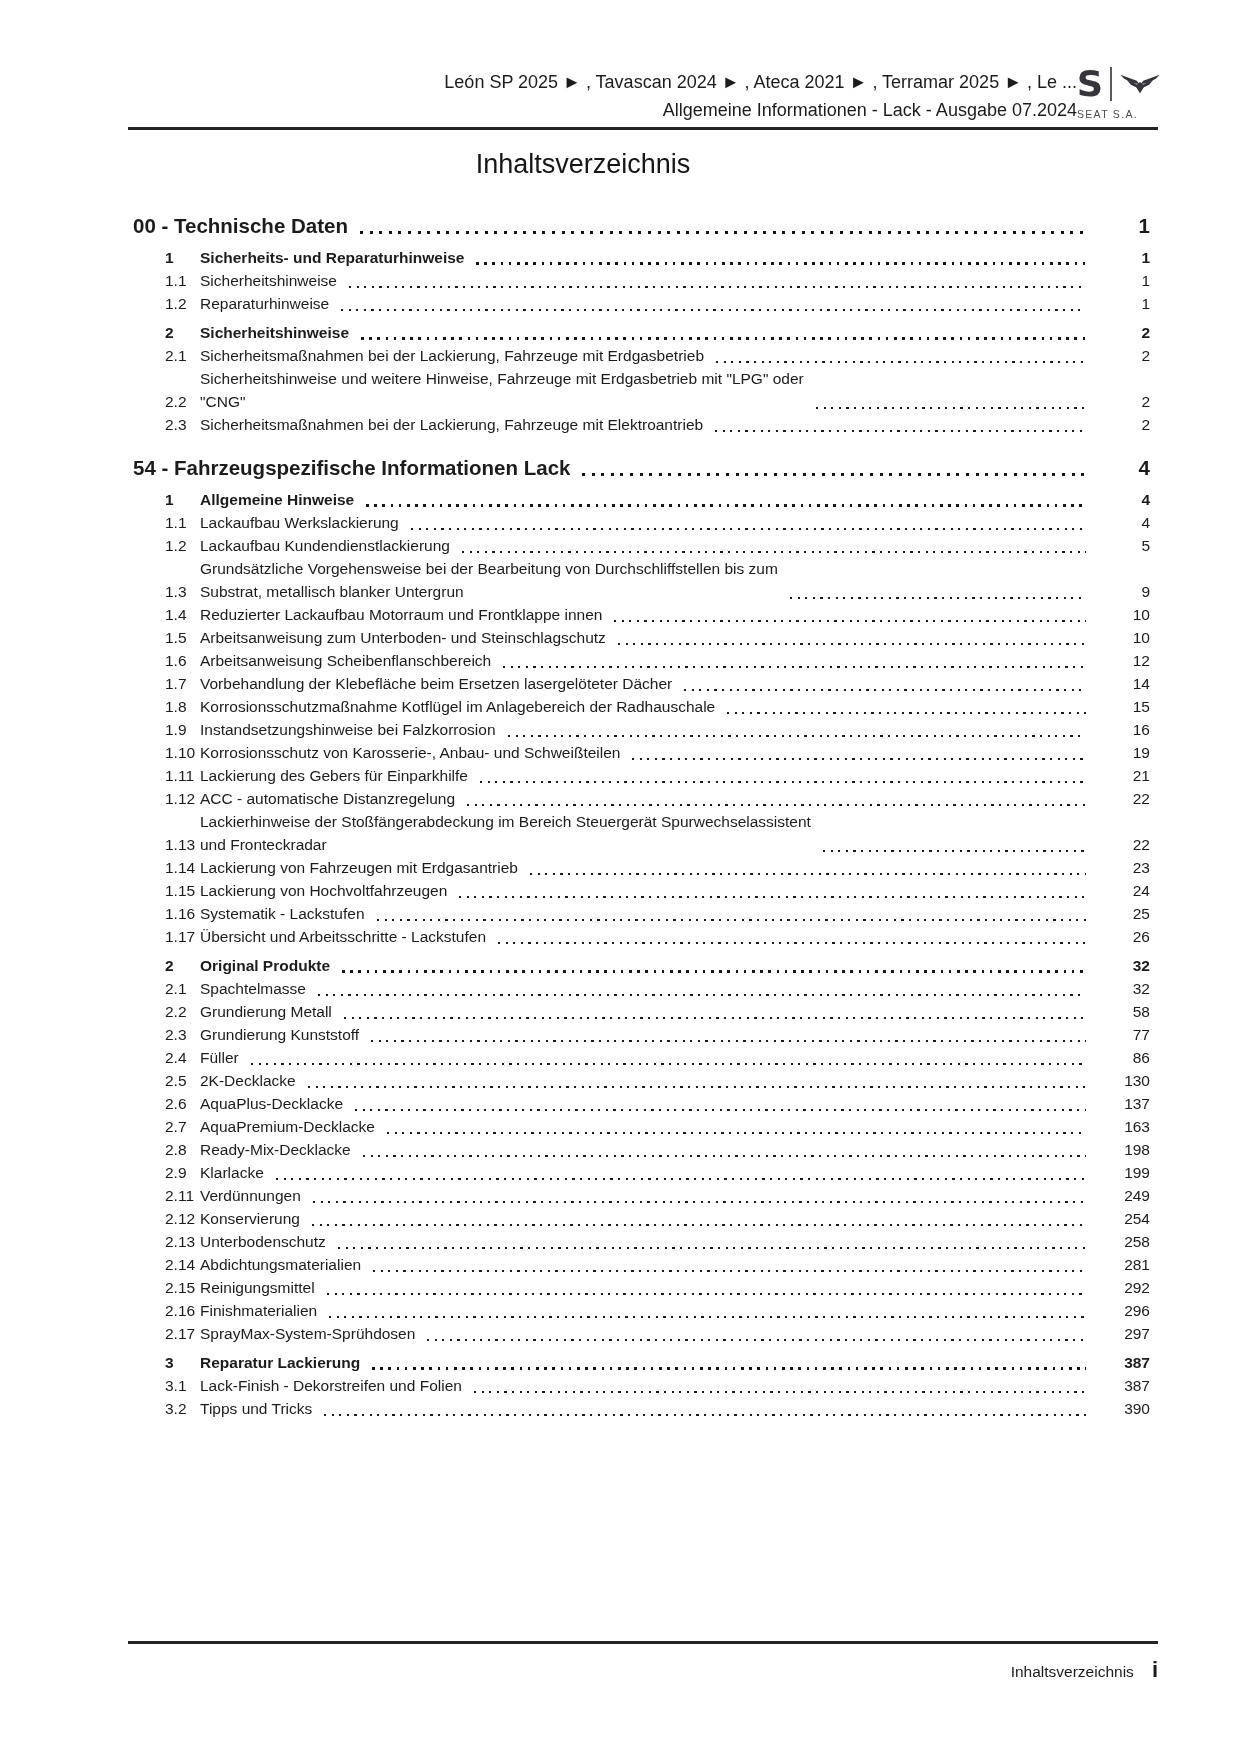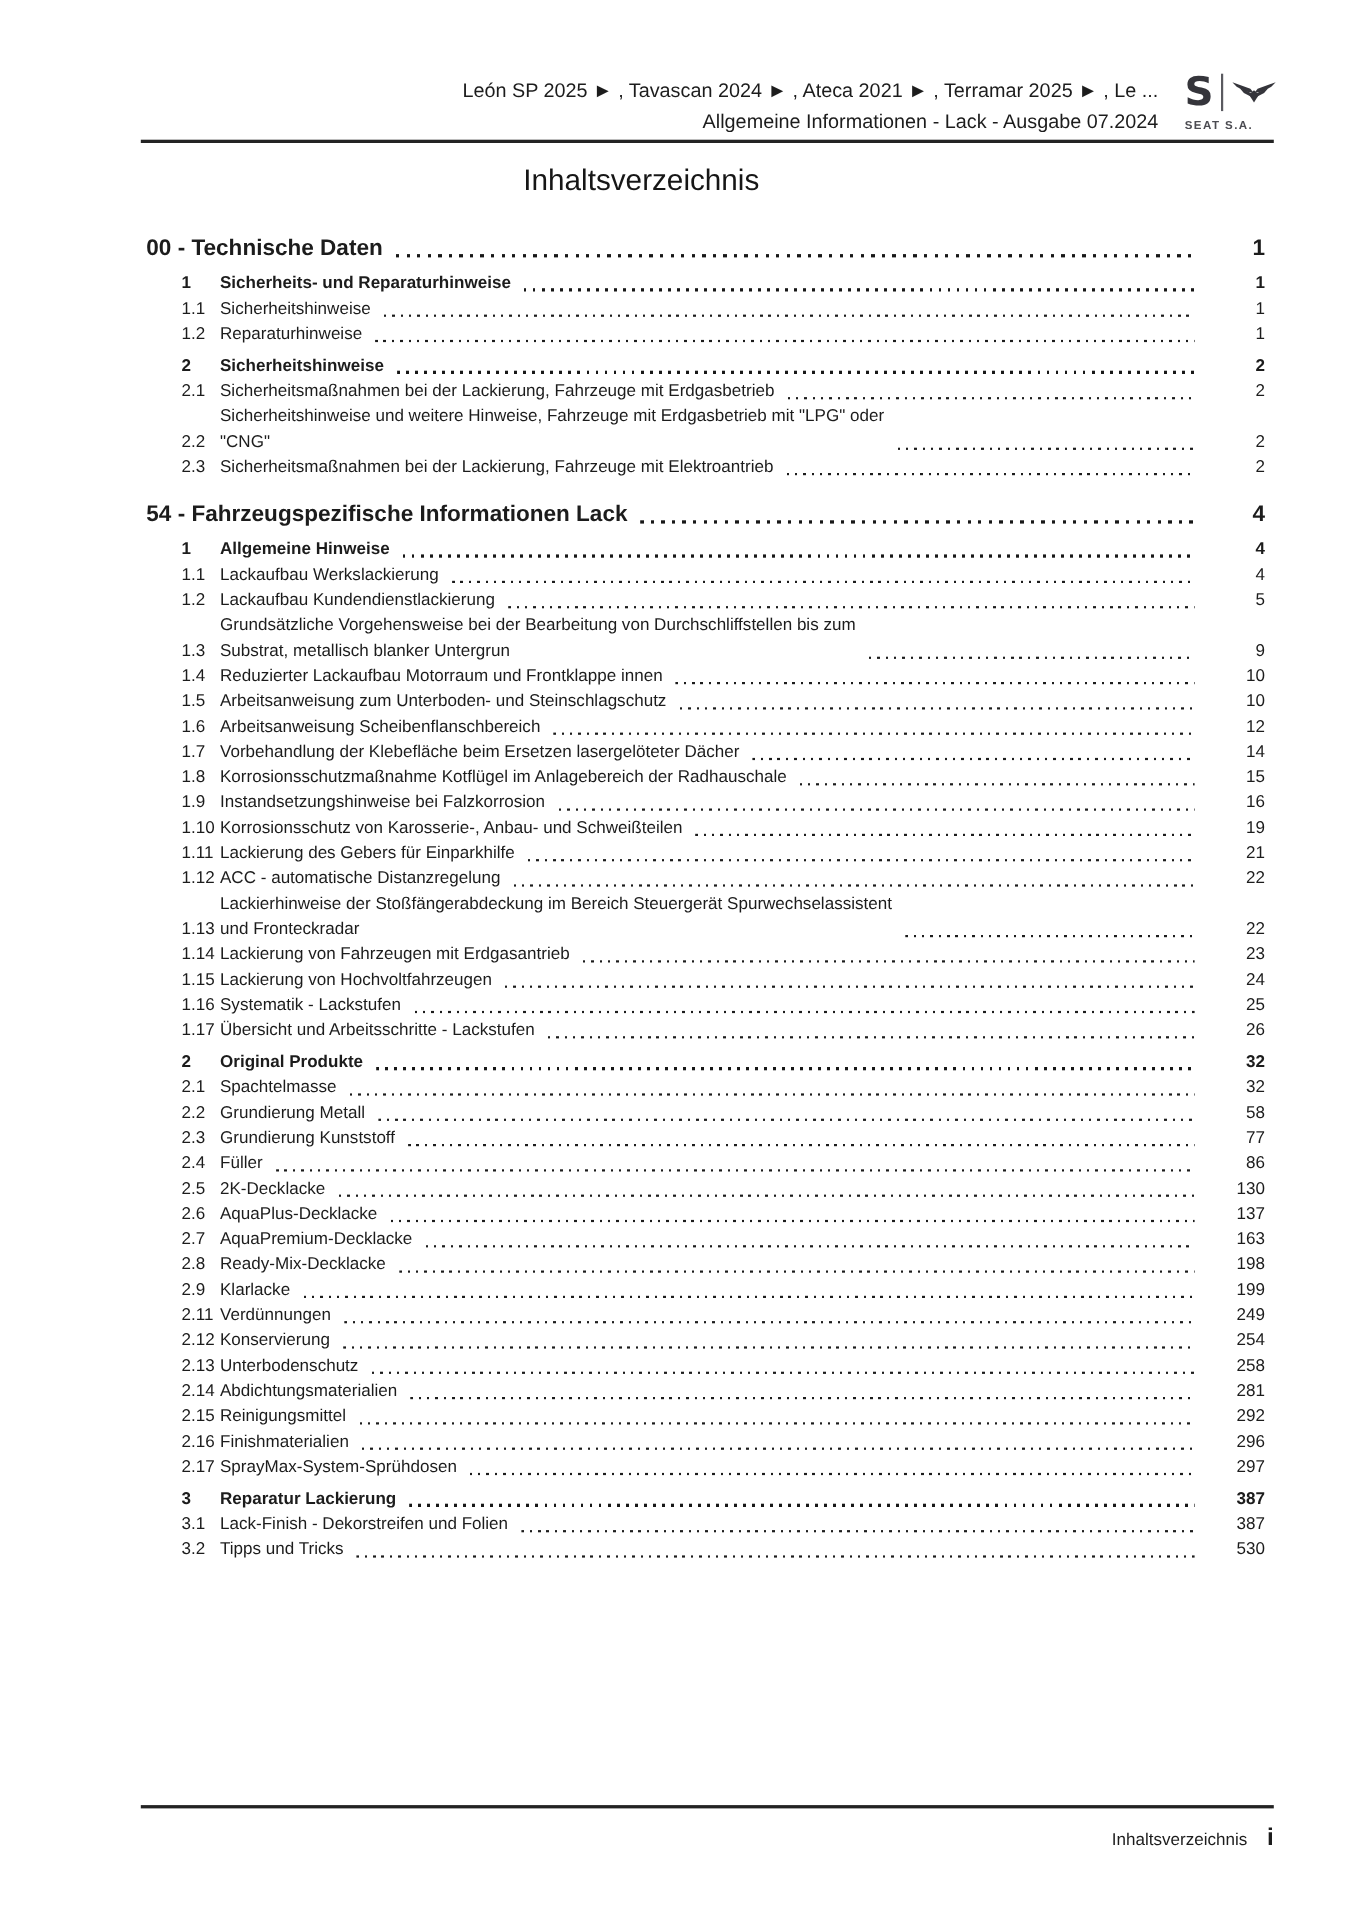--- a/index.html
+++ b/index.html
@@ -7,33 +7,33 @@
   body {
     width:1240px; height:1753px; position:relative;
     font-family:"Liberation Sans", sans-serif;
     color:#1c1c1c;
     overflow:hidden;
   }
 
   
   .header {
     position:absolute; top:64px; left:133px; width:1030px;
-    display:flex; justify-content:flex-end; align-items:flex-start; gap:24px;
+    display:flex; justify-content:flex-end; align-items:flex-start; gap:0;
   }
   .hdr-text { text-align:right; font-size:18px; line-height:28px; padding-top:4px; white-space:nowrap; }
   .hdr-logo { width:86px; flex:0 0 auto; }
   .logo-row { display:flex; align-items:center; gap:7px; height:40px; }
   .seat-s {
     font-family:"DejaVu Sans", sans-serif;
     font-size:36px; font-weight:bold; line-height:36px; color:#35353b;
     transform:scaleX(1.02); display:inline-block;
   }
   .logo-divider { width:2px; height:34px; background:#5a5a60; }
   .cupra-svg { width:42px; height:30px; fill:#35353b; }
-  .company { font-size:10.5px; font-weight:bold; letter-spacing:1.3px; color:#4c4c52; margin-top:4px; white-space:nowrap; }
+  .company { font-size:10.5px; font-weight:normal; letter-spacing:1.3px; color:#4c4c52; margin-top:4px; white-space:nowrap; }
   .header-rule { position:absolute; top:127px; left:128px; width:1030px; height:3px; background:#232323; }
 
   
   .page-title {
     position:absolute; top:147px; left:133px; width:900px;
     text-align:center; font-size:27px; line-height:34px; color:#161616;
   }
 
   
   .toc { position:absolute; top:211px; left:133px; width:1017px; }
@@ -369,21 +369,21 @@
     <div class="toc-row lvl-sub">
     <span class="num">3.1</span>
     <span class="ttl">Lack-Finish - Dekorstreifen und Folien</span>
     <span class="leader"></span>
     <span class="pg">387</span>
   </div>
     <div class="toc-row lvl-sub">
     <span class="num">3.2</span>
     <span class="ttl">Tipps und Tricks</span>
     <span class="leader"></span>
-    <span class="pg">530</span>
+    <span class="pg">390</span>
   </div>
   </div>
 
 <div class="footer">
   <div class="footer-rule"></div>
   <div class="footer-line">
     <span>Inhaltsverzeichnis</span>
     <span class="footer-page">i</span>
   </div>
 </div>

